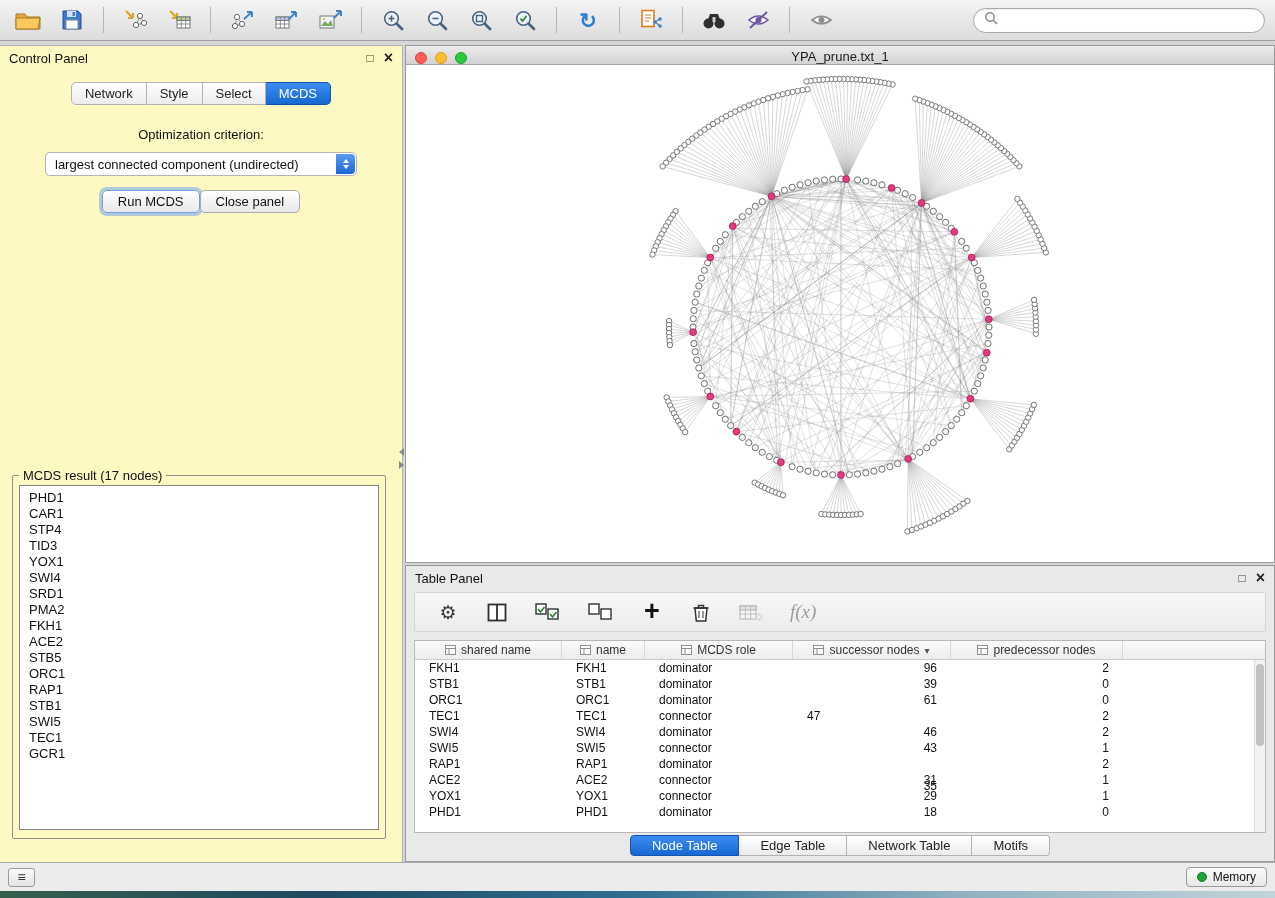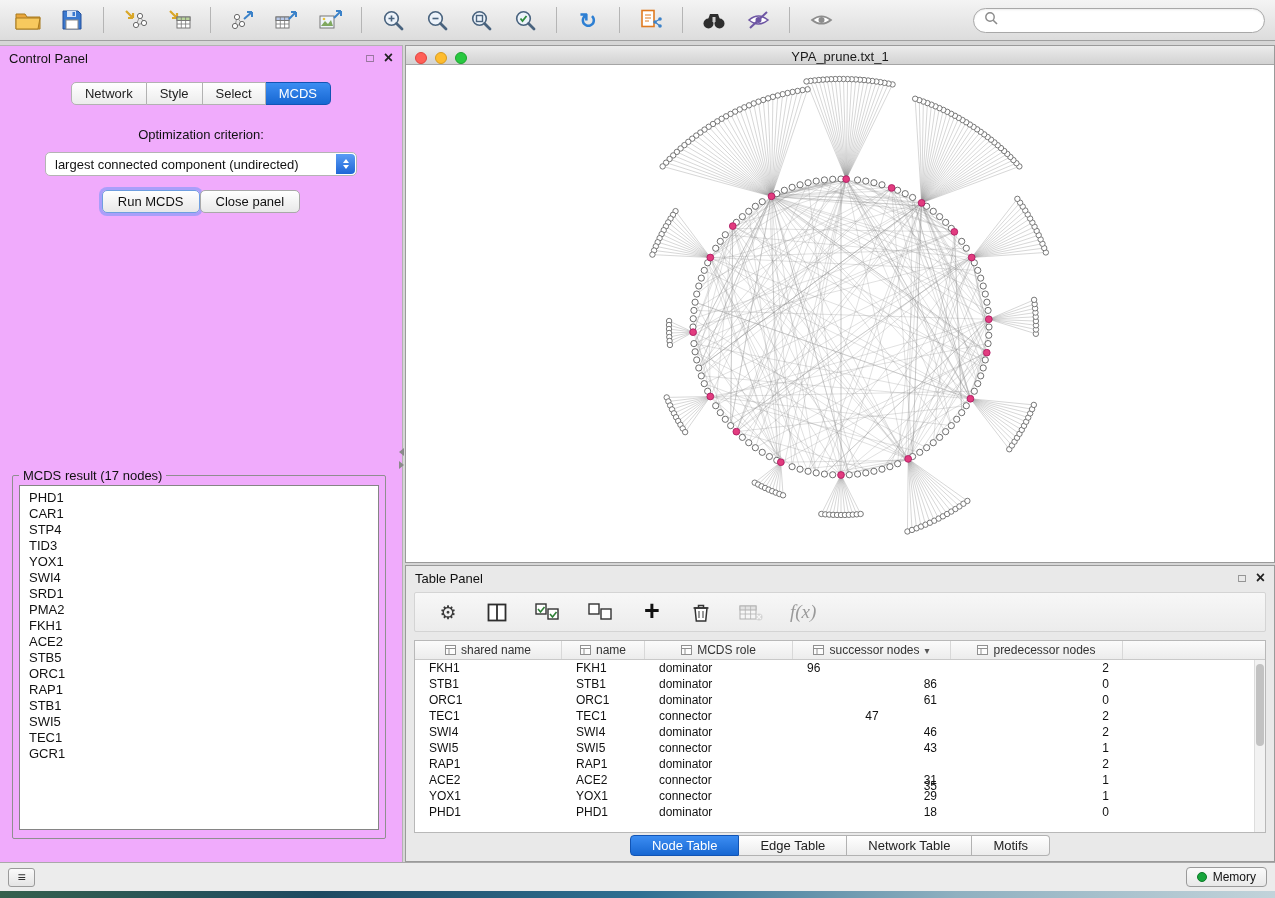--- a/index.html
+++ b/index.html
@@ -12,21 +12,21 @@
     display:flex;align-items:center;padding:0 10px}
   #toolbar-icons{display:flex;align-items:center;gap:8px}
   .tb-btn{width:36px;height:30px;display:flex;align-items:center;justify-content:center;border-radius:4px}
   .tb-sep{width:1px;height:26px;background:#b5b5b5;margin:0 5px}
   #search-box{margin-left:auto;width:292px;height:25px;background:#fff;border:1px solid #a8a8a8;
     border-radius:13px;display:flex;align-items:center;padding:0 10px;gap:6px;box-shadow:inset 0 1px 2px rgba(0,0,0,.08)}
   #search-box input{border:none;outline:none;flex:1;font:13px "Liberation Sans",sans-serif;background:transparent}
 
   
   #control-panel{position:absolute;left:0;top:45px;width:403px;height:849px;
-    background:#f0abfc;border:1px solid #b3b3b3;border-left:none}
+    background:#fef9c3;border:1px solid #b3b3b3;border-left:none}
   .panel-header{height:24px;display:flex;align-items:center;padding:0 9px;font-size:13px;color:#111}
   .ph-icons{margin-left:auto;display:flex;gap:10px;align-items:center}
   .float-icon{font-size:12px;color:#444}
   .close-icon{font-size:16px;font-weight:bold;color:#222;line-height:1}
   #cp-tabs{display:flex;justify-content:center;margin-top:12px}
   .cp-tab{padding:3px 13px;font-size:13px;background:linear-gradient(#ffffff,#ececec);
     border:1px solid #b2b2b2;border-left:none;color:#222}
   .cp-tab:first-child{border-left:1px solid #b2b2b2;border-radius:5px 0 0 5px}
   .cp-tab:last-child{border-radius:0 5px 5px 0}
   .cp-tab.active{background:linear-gradient(#3c8df2,#1767d2);color:#fff;border-color:#1254b4}
@@ -1194,42 +1194,42 @@
             </span>
             <span>predecessor nodes</span>
           </div>
           <div class="nt-hcell nt-fill"></div>
         </div>
       <div id="nt-body">
           <div class="nt-row">
             <div class="nt-cell" style="width: 147px; text-align: left;">FKH1</div>
             <div class="nt-cell" style="width: 83px; text-align: left;">FKH1</div>
             <div class="nt-cell" style="width: 148px; text-align: left;">dominator</div>
-            <div class="nt-cell" style="width: 158px; ">96</div>
+            <div class="nt-cell" style="width: 158px; text-align: right;">96</div>
             <div class="nt-cell" style="width: 172px; text-align: right;">2</div>
           </div>
           <div class="nt-row">
             <div class="nt-cell" style="width: 147px; text-align: left;">STB1</div>
             <div class="nt-cell" style="width: 83px; text-align: left;">STB1</div>
             <div class="nt-cell" style="width: 148px; text-align: left;">dominator</div>
-            <div class="nt-cell" style="width: 158px; text-align: right;">86</div>
+            <div class="nt-cell" style="width: 158px; text-align: right;">39</div>
             <div class="nt-cell" style="width: 172px; text-align: right;">0</div>
           </div>
           <div class="nt-row">
             <div class="nt-cell" style="width: 147px; text-align: left;">ORC1</div>
             <div class="nt-cell" style="width: 83px; text-align: left;">ORC1</div>
             <div class="nt-cell" style="width: 148px; text-align: left;">dominator</div>
             <div class="nt-cell" style="width: 158px; text-align: right;">61</div>
             <div class="nt-cell" style="width: 172px; text-align: right;">0</div>
           </div>
           <div class="nt-row">
             <div class="nt-cell" style="width: 147px; text-align: left;">TEC1</div>
             <div class="nt-cell" style="width: 83px; text-align: left;">TEC1</div>
             <div class="nt-cell" style="width: 148px; text-align: left;">connector</div>
-            <div class="nt-cell" style="width: 158px; text-align: center;">47</div>
+            <div class="nt-cell" style="width: 158px; text-align: left;">47</div>
             <div class="nt-cell" style="width: 172px; text-align: right;">2</div>
           </div>
           <div class="nt-row">
             <div class="nt-cell" style="width: 147px; text-align: left;">SWI4</div>
             <div class="nt-cell" style="width: 83px; text-align: left;">SWI4</div>
             <div class="nt-cell" style="width: 148px; text-align: left;">dominator</div>
             <div class="nt-cell" style="width: 158px; text-align: right;">46</div>
             <div class="nt-cell" style="width: 172px; text-align: right;">2</div>
           </div>
           <div class="nt-row">

